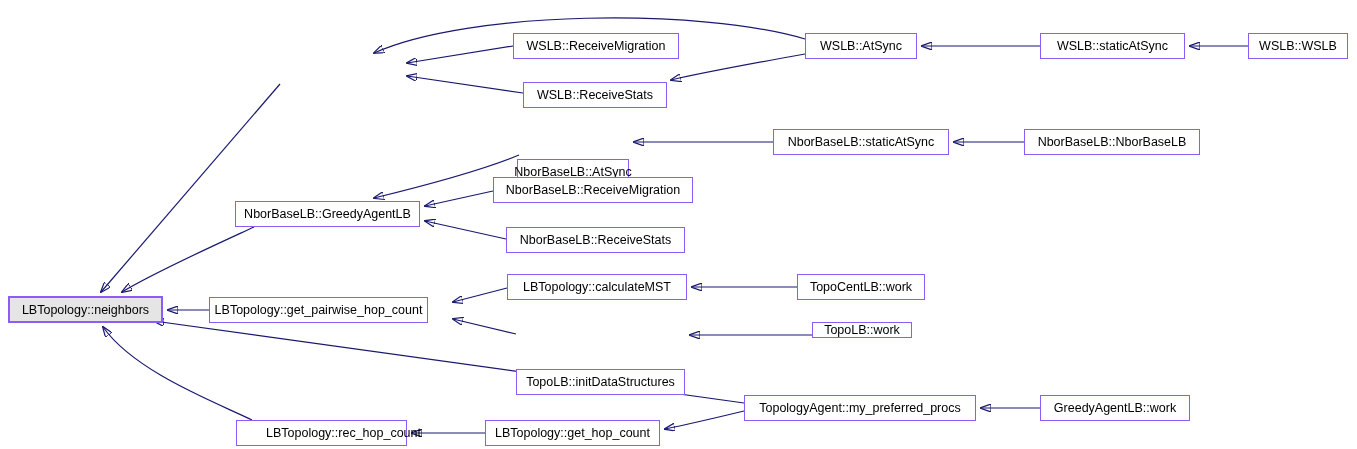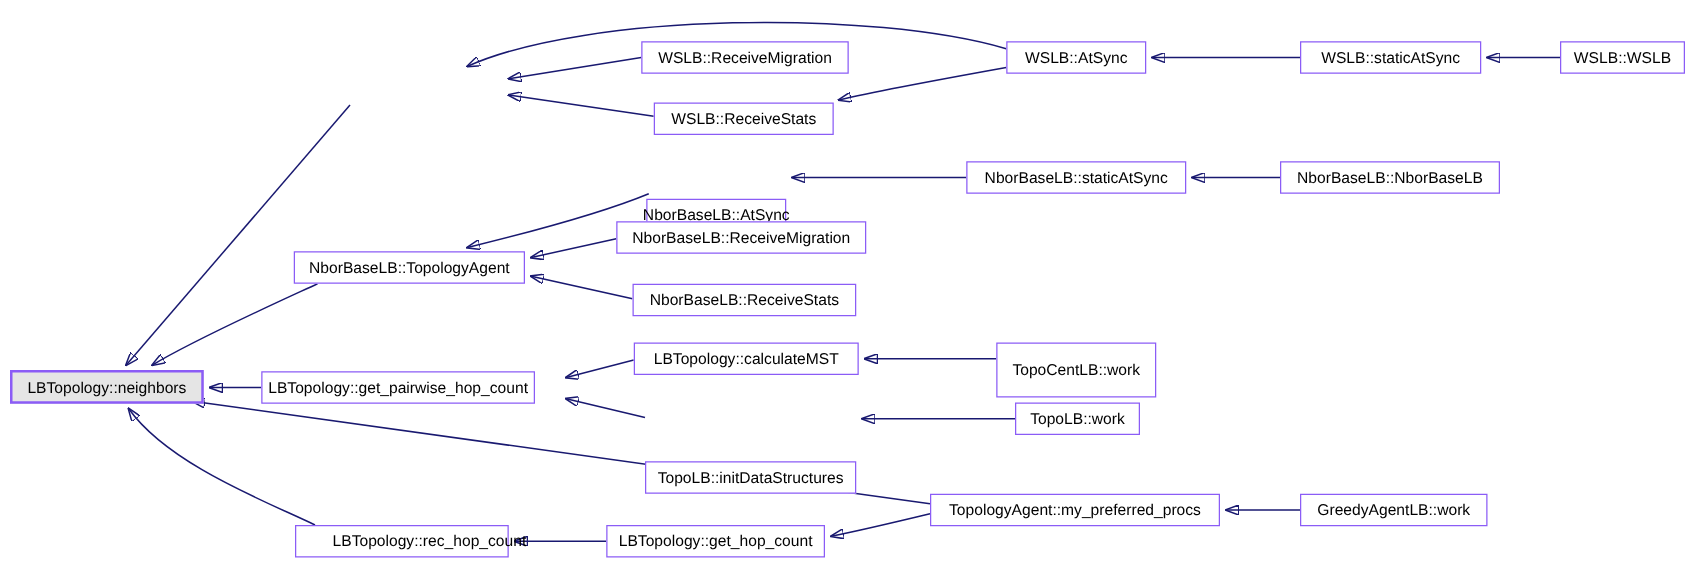--- a/index.html
+++ b/index.html
@@ -99,38 +99,38 @@
   <div class="node" style="left:517px; top:129px; width:112px; height:26px;margin-top:30px;">
       <span>NborBaseLB::AtSync</span>
     </div>
   <div class="node" style="left:1024px; top:129px; width:176px; height:26px;">
       <span>NborBaseLB::NborBaseLB</span>
     </div>
   <div class="node" style="left:773px; top:129px; width:176px; height:26px;">
       <span>NborBaseLB::staticAtSync</span>
     </div>
   <div class="node" style="left:235px; top:201px; width:185px; height:26px;">
-      <span>NborBaseLB::TopologyAgent</span>
+      <span>NborBaseLB::GreedyAgentLB</span>
     </div>
   <div class="node" style="left:506px; top:227px; width:179px; height:26px;">
       <span>NborBaseLB::ReceiveStats</span>
     </div>
   <div class="node" style="left:493px; top:177px; width:200px; height:26px;">
       <span>NborBaseLB::ReceiveMigration</span>
     </div>
   <div class="node" style="left:507px; top:274px; width:180px; height:26px;">
       <span>LBTopology::calculateMST</span>
     </div>
-  <div class="node" style="left:797px; top:274px; width:128px; height:44px;">
+  <div class="node" style="left:797px; top:274px; width:128px; height:26px;">
       <span>TopoCentLB::work</span>
     </div>
   <div class="node" style="left:516px; top:322px; width:169px; height:26px;margin-top:47px;">
       <span>TopoLB::initDataStructures</span>
     </div>
-  <div class="node" style="left:812px; top:322px; width:100px; height:26px;">
+  <div class="node" style="left:812px; top:322px; width:100px; height:16px;">
       <span>TopoLB::work</span>
     </div>
   <div class="node" style="left:744px; top:395px; width:232px; height:26px;">
       <span>TopologyAgent::my_preferred_procs</span>
     </div>
   <div class="node" style="left:1040px; top:395px; width:150px; height:26px;">
       <span>GreedyAgentLB::work</span>
     </div>
   <div class="node" style="left:236px; top:420px; width:171px; height:26px;padding-left:44px;">
       <span>LBTopology::rec_hop_count</span>

